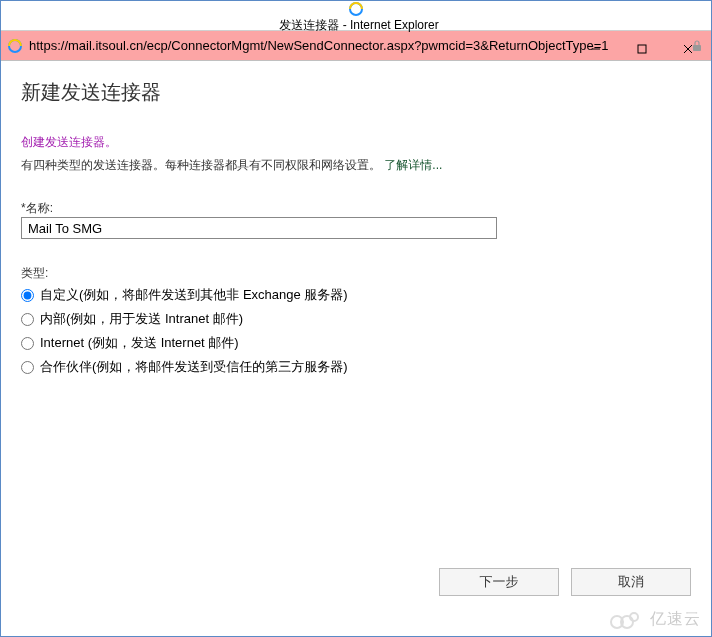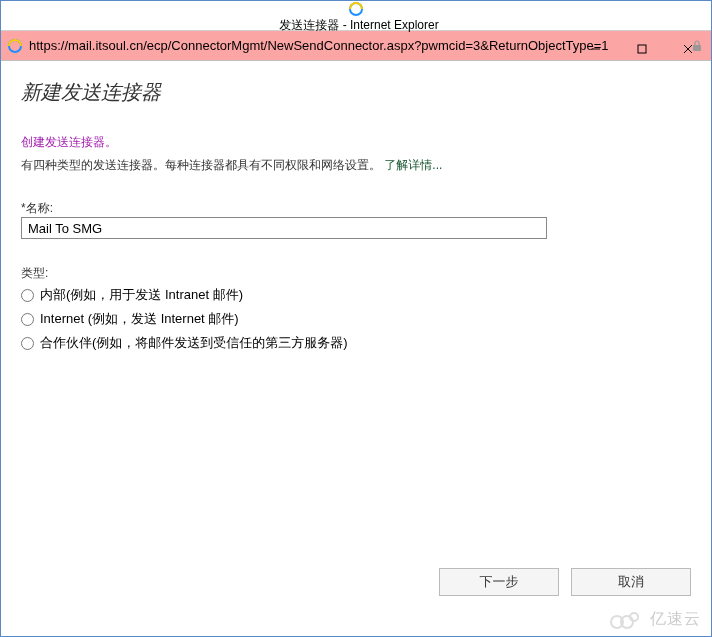--- a/index.html
+++ b/index.html
@@ -67,28 +67,27 @@
     .content {
       padding: 18px 20px 0;
       position: relative;
       height: calc(100% - 60px);
     }
     .page-title {
       font-size: 20px;
       color: #333;
       font-weight: 300;
       margin-bottom: 28px;
-      font-style: italic;
     }
     .intro1 { font-size: 12px; color: #a21caf; margin-bottom: 6px; }
     .intro2 { font-size: 12px; color: #333; margin-bottom: 26px; }
     .learn-more { color: #14532d; cursor: pointer; }
     .field-label { font-size: 12px; color: #333; margin-bottom: 4px; }
     .name-input {
-      width: 526px;
+      width: 476px;
       height: 22px;
       border: 1px solid #888;
       padding: 2px 6px;
       font-size: 13px;
       font-family: inherit;
       display: block;
       margin-bottom: 26px;
       color: #000;
     }
     .radio-group { margin-top: 4px; }
@@ -192,20 +191,24 @@
     <span>有四种类型的发送连接器。每种连接器都具有不同权限和网络设置。</span>
     <span class="learn-more">了解详情...</span>
   </div>
 
   <label class="field-label">*名称:</label>
   <input class="name-input" type="text" value="Mail To SMG" style="">
 
   <label class="field-label">类型:</label>
   <div class="radio-group">
     <label class="radio-row">
+      <input type="radio" name="conType" checked="" style="">
+      <span>自定义(例如，将邮件发送到其他非 Exchange 服务器)</span>
+    </label>
+    <label class="radio-row">
       <input type="radio" name="conType" style="">
       <span>内部(例如，用于发送 Intranet 邮件)</span>
     </label>
     <label class="radio-row">
       <input type="radio" name="conType" style="">
       <span>Internet (例如，发送 Internet 邮件)</span>
     </label>
     <label class="radio-row">
       <input type="radio" name="conType" style="">
       <span>合作伙伴(例如，将邮件发送到受信任的第三方服务器)</span>

